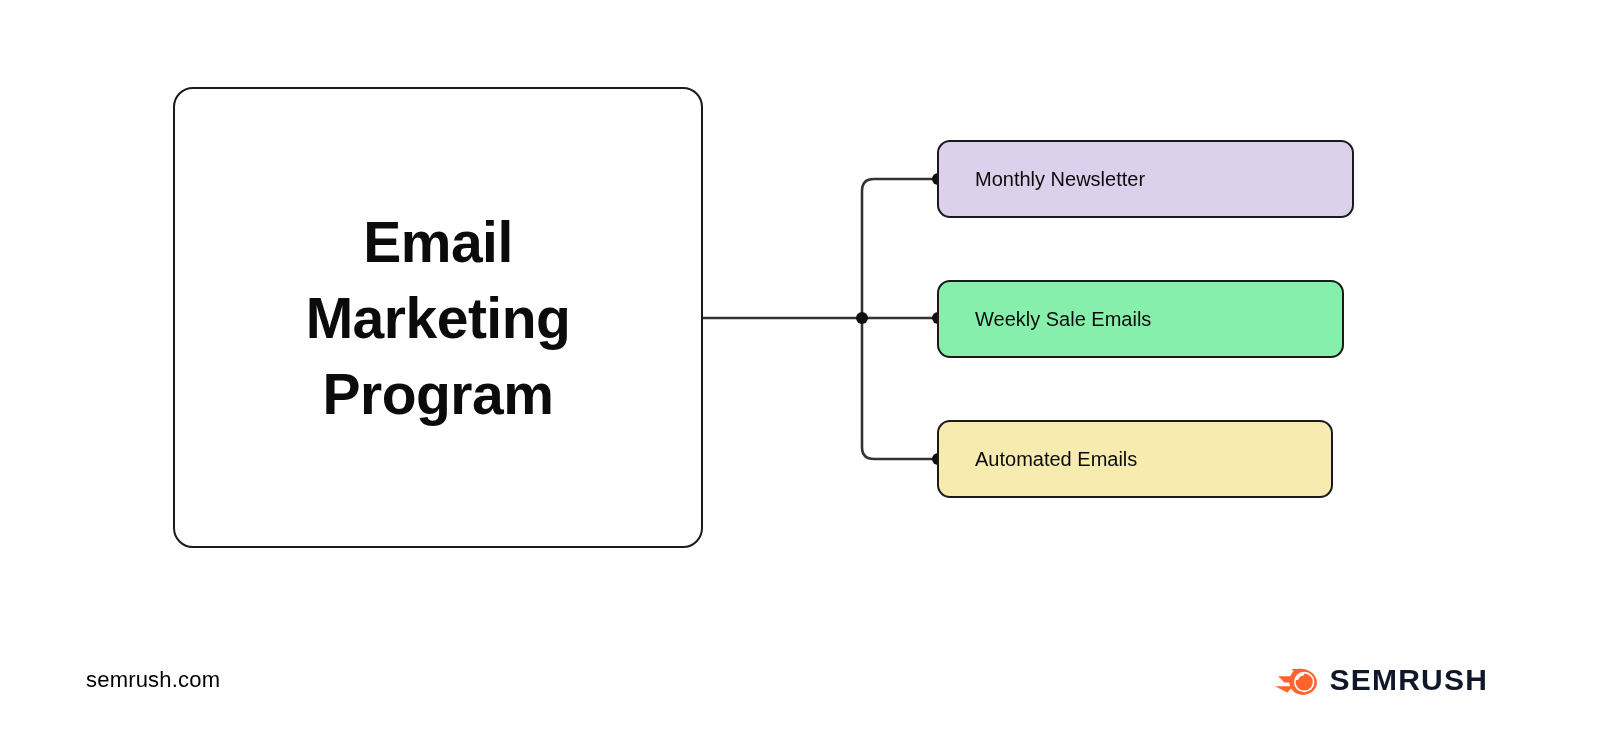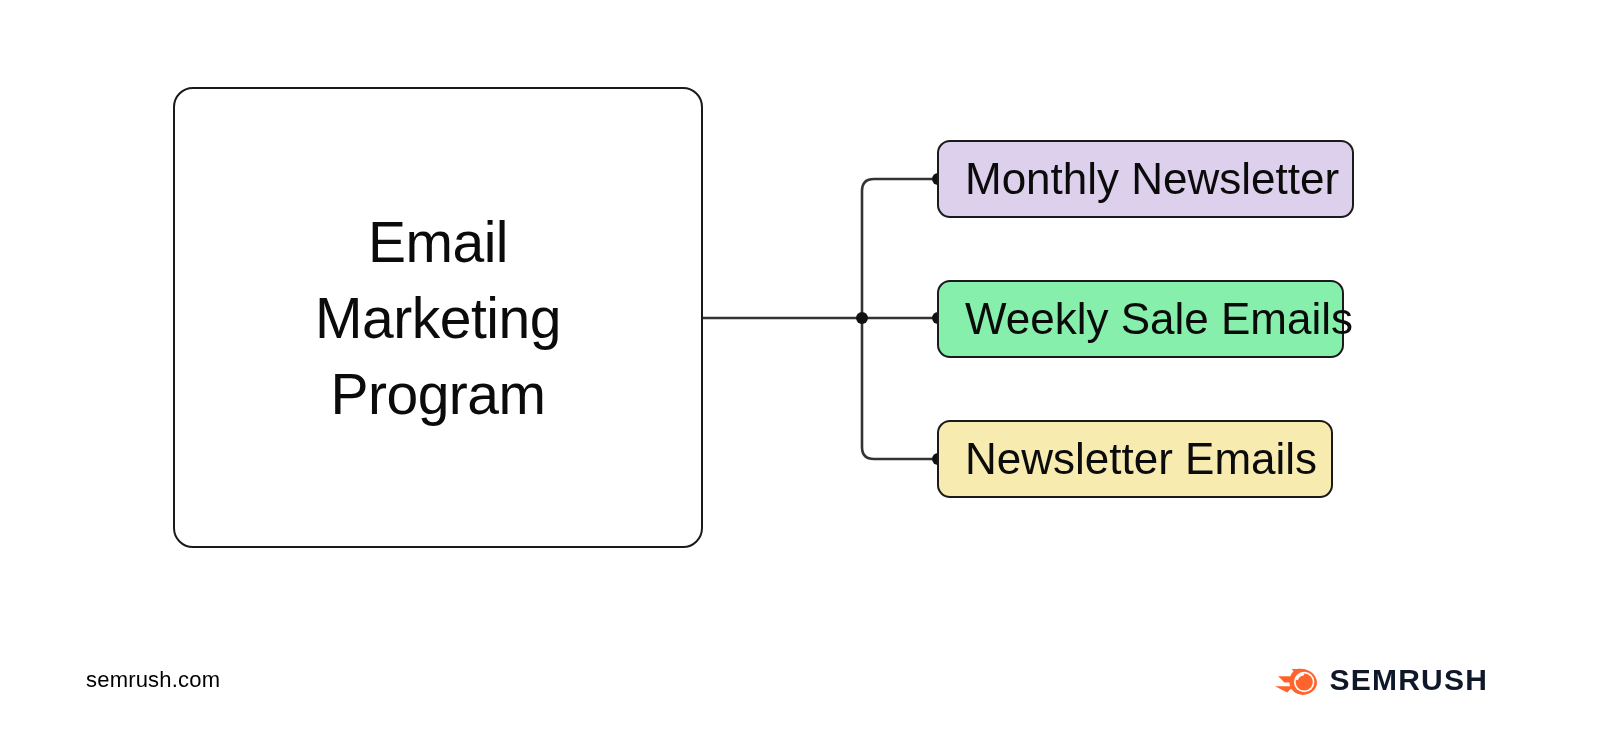--- a/index.html
+++ b/index.html
@@ -26,21 +26,21 @@
     box-sizing: border-box;
     border: 2px solid #1a1a1a;
     border-radius: 20px;
     background: #ffffff;
     display: flex;
     align-items: center;
     justify-content: center;
   }
   #main-box-label {
     font-size: 57px;
-    font-weight: normal;
+    font-weight: bold;
     line-height: 76px;
     letter-spacing: -0.5px;
     text-align: center;
     color: #0b0b0b;
     white-space: pre-line;
     padding: 0 20px;
   }
 
   
   #connectors {
@@ -56,25 +56,25 @@
   .child-box {
     position: absolute;
     box-sizing: border-box;
     border: 2px solid #1a1a1a;
     border-radius: 13px;
     display: flex;
     align-items: center;
     height: 78px;
   }
   .child-label {
-    font-size: 44px;
+    font-size: 20px;
     font-weight: normal;
     line-height: 36px;
     color: #0b0b0b;
-    padding-left: 26px;
+    padding-left: 36px;
     letter-spacing: 0px;
     white-space: nowrap;
   }
   #child-box-0 { left: 937px; top: 140px; width: 417px; }
   #child-box-1 { left: 937px; top: 280px; width: 407px; }
   #child-box-2 { left: 937px; top: 420px; width: 396px; }
 
   
   #footer-url {
     position: absolute;
@@ -130,21 +130,21 @@
 
 <div class="child-box" id="child-box-0" style="background: rgb(221, 208, 236); border-color: rgb(26, 26, 26);">
   <span class="child-label">Monthly Newsletter</span>
 </div>
 
 <div class="child-box" id="child-box-1" style="background: #86efac; border-color: rgb(26, 26, 26);">
   <span class="child-label">Weekly Sale Emails</span>
 </div>
 
 <div class="child-box" id="child-box-2" style="background: rgb(248, 235, 175); border-color: rgb(26, 26, 26);">
-  <span class="child-label">Newsletter Emails</span>
+  <span class="child-label">Automated Emails</span>
 </div>
 
 <div id="footer-url">semrush.com</div>
 
 <div id="brand-logo">
   <svg width="44" height="32" viewBox="0 0 44 32" xmlns="http://www.w3.org/2000/svg">
     <g fill="#ff642d">
       <path d="M0 22.3 L18.5 22.3 L12.2 28.6 Z"></path>
       <path d="M3.2 12.2 L24.5 12.2 L18.4 18.4 L9.4 18.4 Z"></path>
       <path d="M16.5 5.0 L30.0 5.0 L24.0 11.2 L22.6 11.2 Z"></path>

